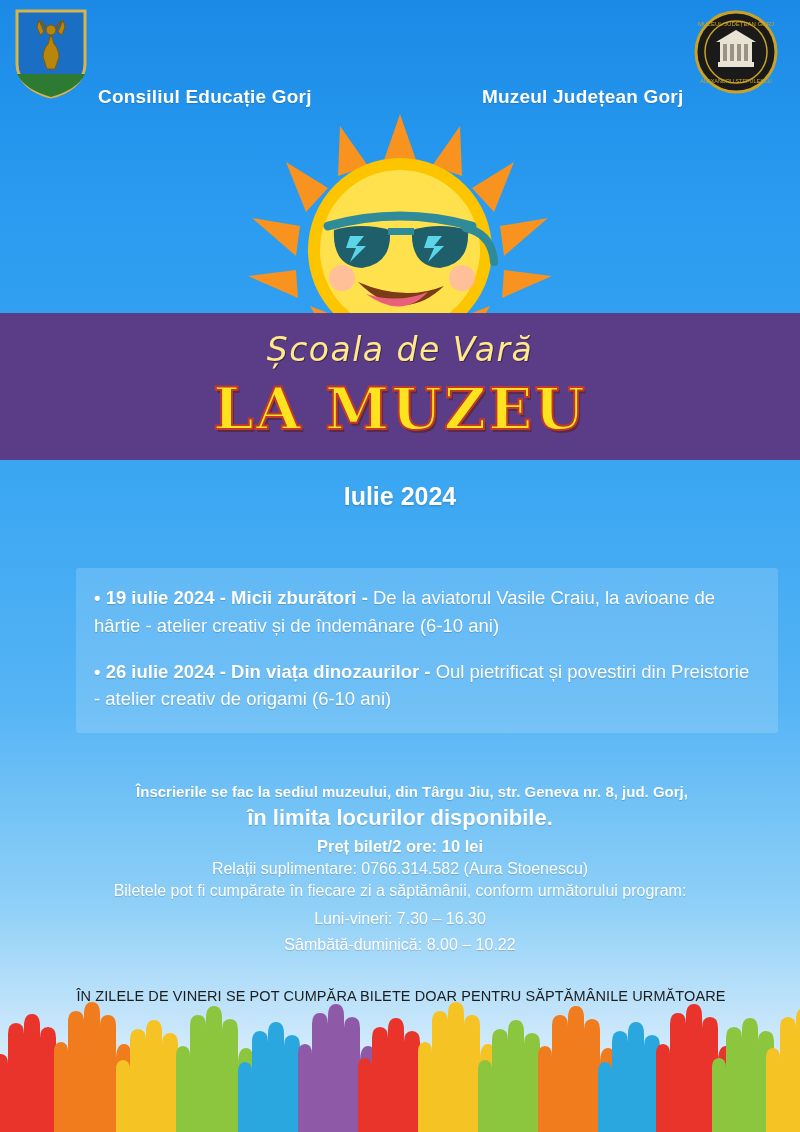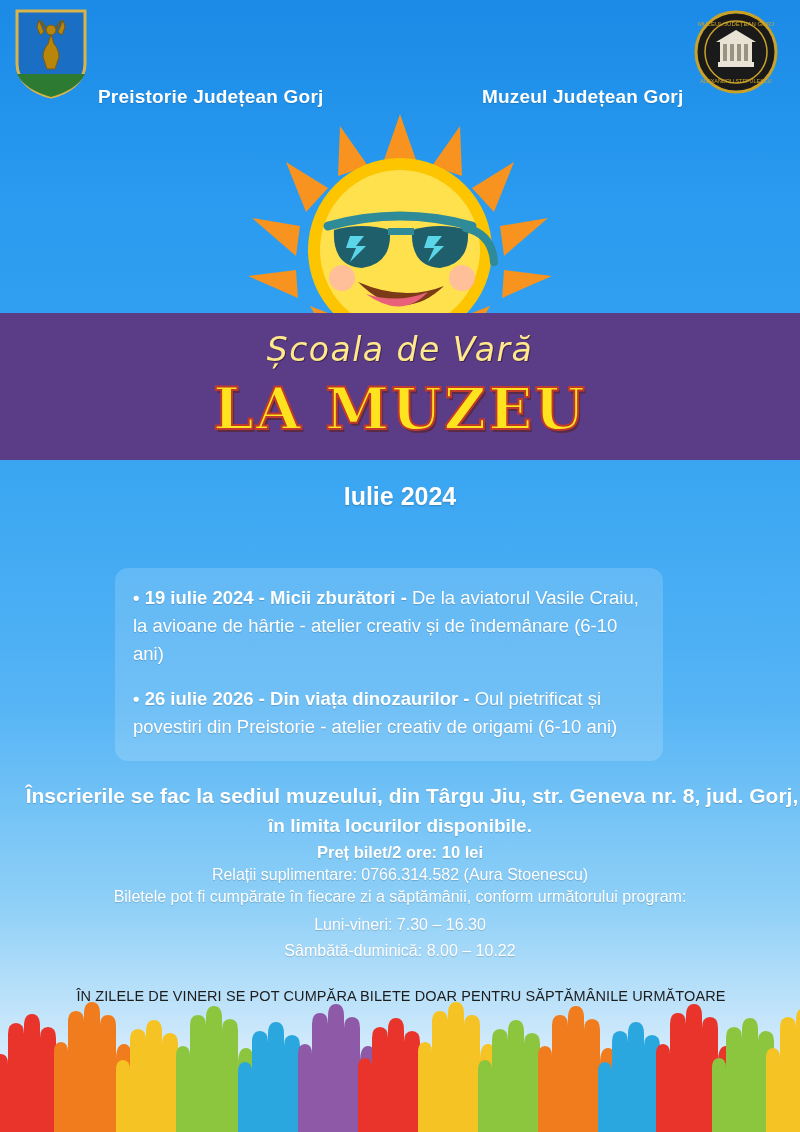--- a/index.html
+++ b/index.html
@@ -85,47 +85,46 @@
     color: #ffffff;
     font-size: 25px;
     font-weight: 700;
     line-height: 1.35;
     text-shadow: 0 1px 2px rgba(0,0,0,.22);
   }
 
   
   .events {
     position: absolute;
-    top: 568px; left: 76px; width: 548px;
+    top: 568px; left: 76px; width: 702px;
     background: rgba(255,255,255,.16);
     padding: 16px 18px 18px 18px;
-    border-radius: 13px;
-    margin-left: 39px;
+    border-radius: 3px;
   }
   .event {
     color: #ffffff;
     font-size: 18.5px;
     line-height: 1.5;
     margin-bottom: 18px;
     text-shadow: 0 1px 1px rgba(0,0,0,.18);
   }
   .event:last-child { margin-bottom: 2px; }
   .event .lead { font-weight: 700; }
   .bullet { font-weight: 700; }
 
   
   .info {
     position: absolute;
     top: 780px; left: 0; right: 0;
     text-align: center;
     color: #ffffff;
     text-shadow: 0 1px 1px rgba(0,0,0,.18);
   }
-  .info .l1 { font-size: 21px; font-weight: 700; line-height: 1.55; margin-left: 24px; }
-  .info .l2 { font-size: 19px; font-weight: 700; margin-top: 2px; }
+  .info .l1 { font-size: 15px; font-weight: 700; line-height: 1.55; margin-left: 24px; }
+  .info .l2 { font-size: 22px; font-weight: 700; margin-top: 2px; }
   .info .l3 { font-size: 16.5px; font-weight: 700; margin-top: 6px; }
   .info .l4 { font-size: 16px; margin-top: 4px; }
   .info .l5 { font-size: 16px; margin-top: 4px; }
   .info .l6 { font-size: 16px; margin-top: 10px; }
   .info .l7 { font-size: 16px; margin-top: 8px; }
 
   .footnote {
     position: absolute;
     top: 988px; left: 2px; right: 0;
     text-align: center;
@@ -168,21 +167,21 @@
         <rect x="36" y="34" width="4" height="17" fill="#9a9383"></rect>
         <rect x="43" y="34" width="4" height="17" fill="#9a9383"></rect>
         <rect x="50" y="34" width="4" height="17" fill="#9a9383"></rect>
         <path d="M42 20 L62 32 H22 Z"></path>
       </g>
       <path d="M42 7 A35 35 0 0 1 42 7" fill="none"></path>
       <text x="42" y="16" font-size="6" fill="#c9a227" text-anchor="middle" font-family="Liberation Sans, sans-serif">MUZEUL JUDEȚEAN GORJ</text>
       <text x="42" y="73" font-size="5.5" fill="#c9a227" text-anchor="middle" font-family="Liberation Sans, sans-serif">ALEXANDRU ȘTEFULESCU</text>
     </svg>
 
-    <div class="org-left">Preistorie Județean Gorj</div>
+    <div class="org-left">Consiliul Educație Gorj</div>
     <div class="org-right">Muzeul Județean Gorj</div>
   </div>
 
   <div class="sun-wrap">
     <svg width="420" height="225" viewBox="0 0 420 225">
       <g fill="#f7931e">
         <path d="M210 4 l16 46 -32 0 z"></path>
         <path d="M150 16 l28 40 -30 10 z"></path>
         <path d="M270 16 l-28 40 30 10 z"></path>
         <path d="M96 52 l42 26 -22 24 z"></path>
@@ -228,21 +227,21 @@
     <div>Iulie 2024</div>
   </div>
 
   <div class="events">
     <div class="event">
       <span class="bullet">•</span>
       <span class="lead">19 iulie 2024 - Micii zburători -</span><span> De la aviatorul Vasile Craiu, la avioane de hârtie - atelier creativ și de îndemânare (6-10 ani)</span>
     </div>
     <div class="event">
       <span class="bullet">•</span>
-      <span class="lead">26 iulie 2026 - Din viața dinozaurilor -</span><span> Oul pietrificat și povestiri din Preistorie - atelier creativ de origami (6-10 ani)</span>
+      <span class="lead">26 iulie 2024 - Din viața dinozaurilor -</span><span> Oul pietrificat și povestiri din Preistorie - atelier creativ de origami (6-10 ani)</span>
     </div>
   </div>
 
   <div class="info">
     <div class="l1">Înscrierile se fac la sediul muzeului, din Târgu Jiu, str. Geneva nr. 8, jud. Gorj,</div>
     <div class="l2">în limita locurilor disponibile.</div>
     <div class="l3">Preț bilet/2 ore: 10 lei</div>
     <div class="l4">Relații suplimentare: 0766.314.582 (Aura Stoenescu)</div>
     <div class="l5">Biletele pot fi cumpărate în fiecare zi a săptămânii, conform următorului program:</div>
     <div class="l6">Luni-vineri: 7.30 – 16.30</div>

